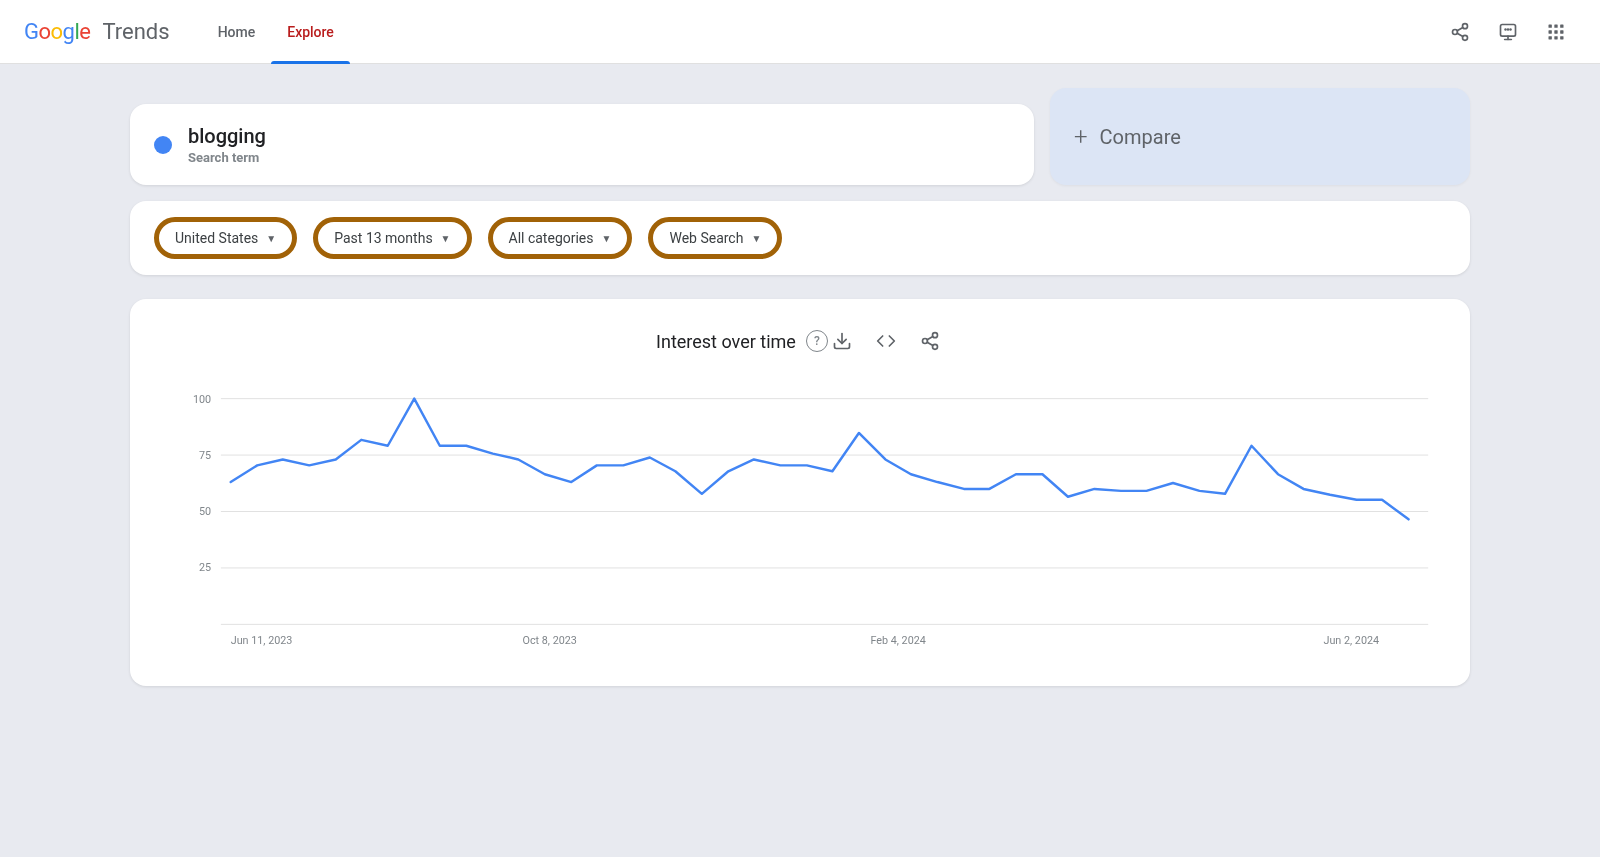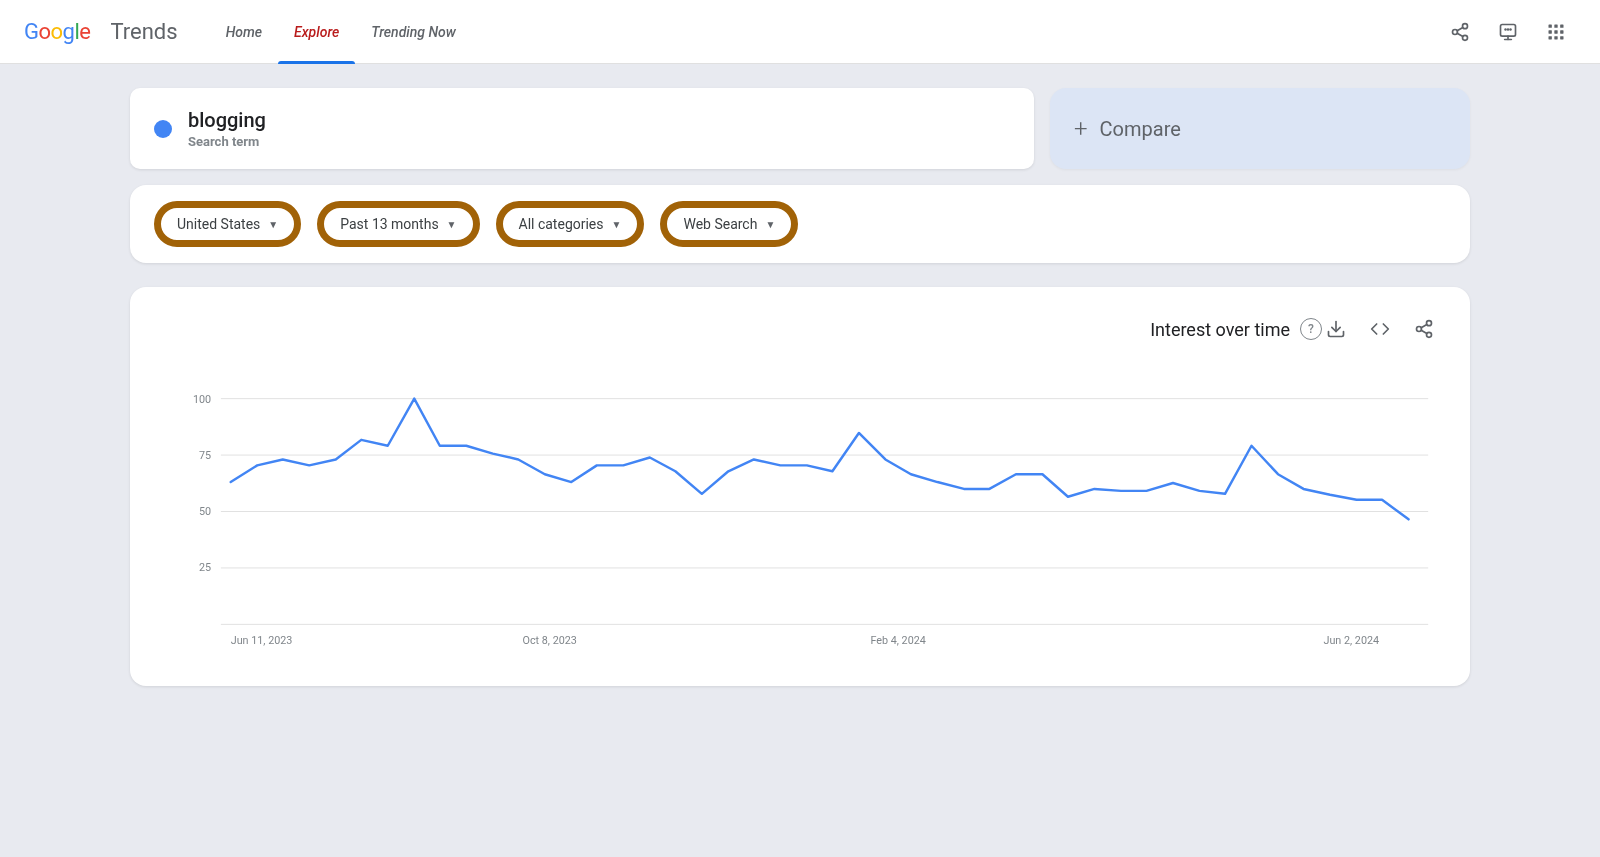--- a/index.html
+++ b/index.html
@@ -16,21 +16,21 @@
       height: 64px;
       display: flex;
       align-items: center;
       padding: 0 24px;
       border-bottom: 1px solid #e0e0e0;
       position: relative;
     }
     .logo {
       display: flex;
       align-items: center;
-      gap: 20px;
+      gap: 12px;
       margin-right: 32px;
     }
     .logo-google {
       font-size: 22px;
       font-weight: 400;
       letter-spacing: -0.5px;
     }
     .logo-g { color: #4285F4; }
     .logo-o1 { color: #EA4335; }
     .logo-o2 { color: #FBBC05; }
@@ -52,21 +52,20 @@
       padding: 10px 16px;
       height: 64px;
       display: flex;
       align-items: center;
       font-size: 14px;
       color: #5f6368;
       cursor: pointer;
       position: relative;
       font-weight: 500;
       text-decoration: none;
-      font-style: italic;
     }
     .nav-item.active {
       color: #b91c1c;
     }
     .nav-item.active::after {
       content: '';
       position: absolute;
       bottom: 0;
       left: 0;
       right: 0;
@@ -101,27 +100,28 @@
     }
 
     
     .search-section {
       display: flex;
       gap: 16px;
       margin-bottom: 16px;
     }
     .search-card {
       background: #fff;
-      border-radius: 10px;
+      border-radius: 16px;
       padding: 20px 24px;
       flex: 1;
       display: flex;
       align-items: center;
       gap: 16px;
       box-shadow: 0 1px 3px rgba(0,0,0,0.1);
+      margin-top: 16px;
     }
     .search-dot {
       width: 18px;
       height: 18px;
       border-radius: 50%;
       background: #4285F4;
       flex-shrink: 0;
     }
     .search-term-label {
       font-size: 13px;
@@ -165,21 +165,21 @@
       align-items: center;
       gap: 16px;
       margin-bottom: 24px;
       box-shadow: 0 1px 3px rgba(0,0,0,0.1);
     }
     .filter-btn {
       display: flex;
       align-items: center;
       gap: 8px;
       padding: 8px 16px;
-      border: 7px solid #a16207;
+      border: 5px solid #a16207;
       border-radius: 24px;
       background: #fff;
       cursor: pointer;
       font-size: 14px;
       color: #3c4043;
       font-family: inherit;
     }
     .filter-chevron {
       font-size: 10px;
       color: #5f6368;
@@ -188,22 +188,22 @@
     
     .chart-card {
       background: #fff;
       border-radius: 16px;
       padding: 28px 32px;
       box-shadow: 0 1px 3px rgba(0,0,0,0.1);
     }
     .chart-header {
       display: flex;
       align-items: center;
-      justify-content: flex-end;
-      margin-bottom: 36px;
+      justify-content: center;
+      margin-bottom: 24px;
     }
     .chart-title-row {
       display: flex;
       align-items: center;
       gap: 10px;
     }
     .chart-title {
       font-size: 18px;
       font-weight: 400;
       color: #202124;
@@ -271,21 +271,20 @@
 <div class="header">
   <div class="logo">
     <span class="logo-google">
       <span class="logo-g">G</span><span class="logo-o1">o</span><span class="logo-o2">o</span><span class="logo-g2">g</span><span class="logo-l">l</span><span class="logo-e">e</span>
     </span>
     <span class="logo-trends"> Trends</span>
   </div>
   <nav class="nav">
     <a class="nav-item">Home</a>
     <a class="nav-item active">Explore</a>
-    <a class="nav-item">Trending Now</a>
   </nav>
   <div class="header-actions">
     <button class="icon-btn" title="Share">
       <svg width="20" height="20" viewBox="0 0 24 24" fill="none" stroke="currentColor" stroke-width="2" stroke-linecap="round" stroke-linejoin="round">
         <circle cx="18" cy="5" r="3"></circle>
           <circle cx="6" cy="12" r="3"></circle>
           <circle cx="18" cy="19" r="3"></circle>
         <line x1="8.59" y1="13.51" x2="15.42" y2="17.49"></line>
           <line x1="15.41" y1="6.51" x2="8.59" y2="10.49"></line>
       </svg>

